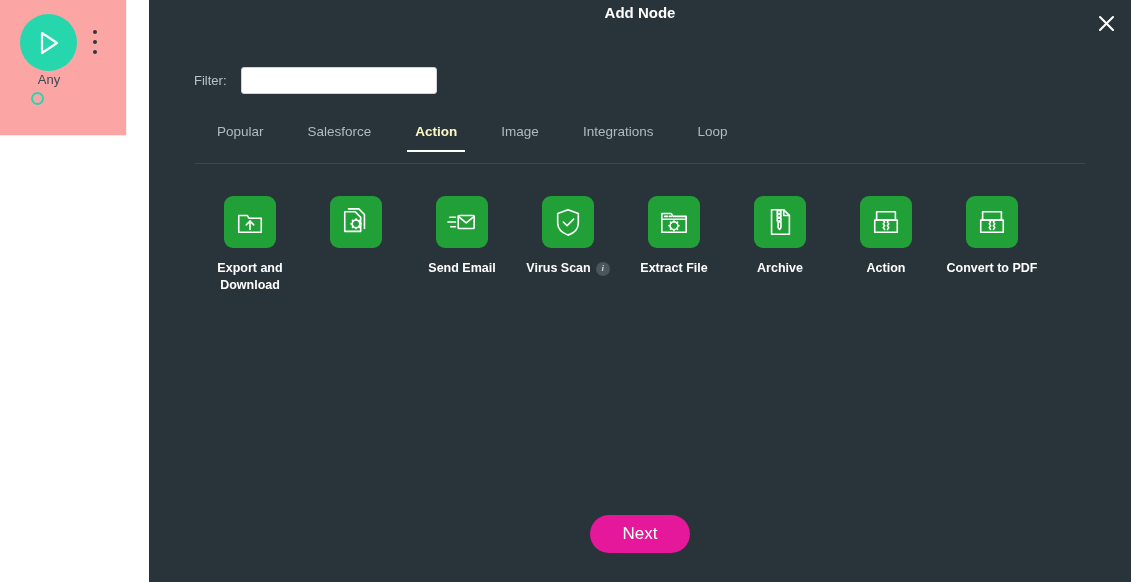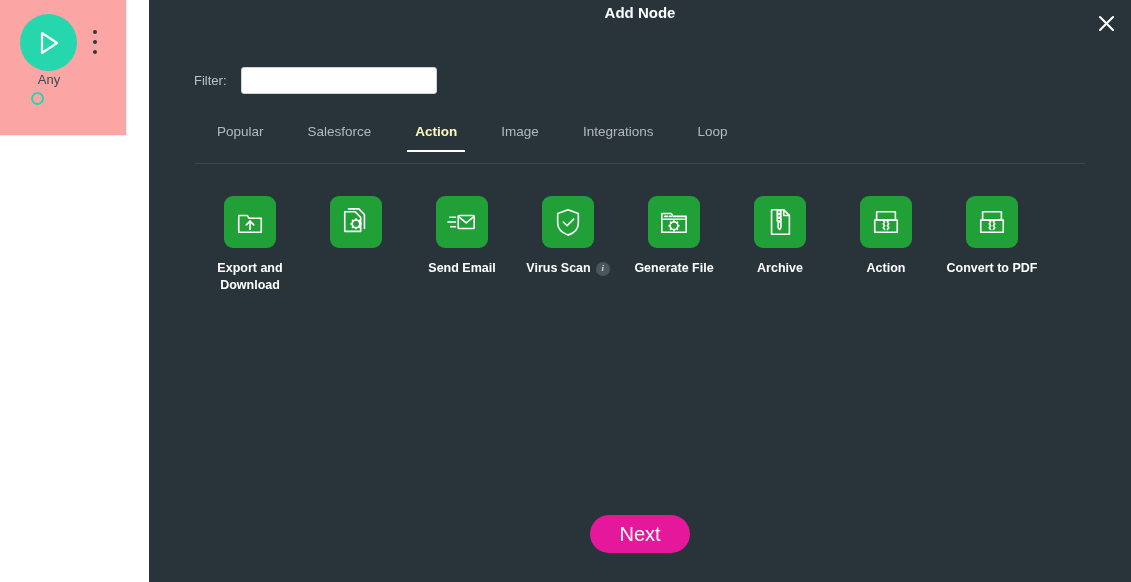--- a/index.html
+++ b/index.html
@@ -231,21 +231,21 @@
 
   
   .next-btn {
     position: absolute;
     left: 441px; top: 515px;
     width: 100px; height: 38px;
     border-radius: 19px;
     background: #e5179a;
     border: none;
     color: #ffffff;
-    font-size: 20px;
+    font-size: 17px;
     cursor: pointer;
     font-family: "Liberation Sans", sans-serif;
   }
 </style>
 </head>
 <body>
 
 <div id="root">
 
   <div class="canvas">
@@ -348,21 +348,21 @@
           <div class="tile">
             <svg width="30" height="30" viewBox="0 0 32 32" fill="none" stroke="#ffffff" stroke-width="1.7" stroke-linecap="round" stroke-linejoin="round">
               <path d="M3 7h10l2 3h14v17H3z"></path>
               <path d="M3 13h26"></path>
               <path d="M6 10h3M11 10h2"></path>
               <circle cx="16" cy="20" r="4.2"></circle>
               <path d="M16 14.6v1.5M16 23.9v1.5M10.6 20h1.5M19.9 20h1.5M12.2 16.2l1 1M18.8 22.8l1 1M19.8 16.2l-1 1M13.2 22.8l-1 1"></path>
             </svg>
           </div>
           <div class="item-label label-wrap">
-            <span>Generate File</span>
+            <span>Extract File</span>
           </div>
         </div>
         <div class="grid-item">
           <div class="tile">
             <svg width="30" height="30" viewBox="0 0 32 32" fill="none" stroke="#ffffff" stroke-width="1.7" stroke-linecap="round" stroke-linejoin="round">
               <path d="M7 3h13l6 6v20H7z"></path>
               <path d="M20 3v6h6"></path>
               <path d="M13 4h4v3h-4zM13 8h4v3h-4zM13 12h4v3h-4z"></path>
               <path d="M14 16h3v6l-1.5 2-1.5-2z"></path>
             </svg>

